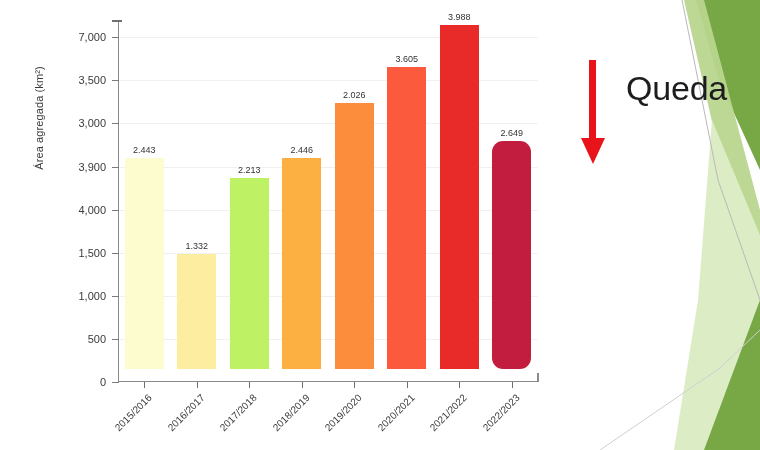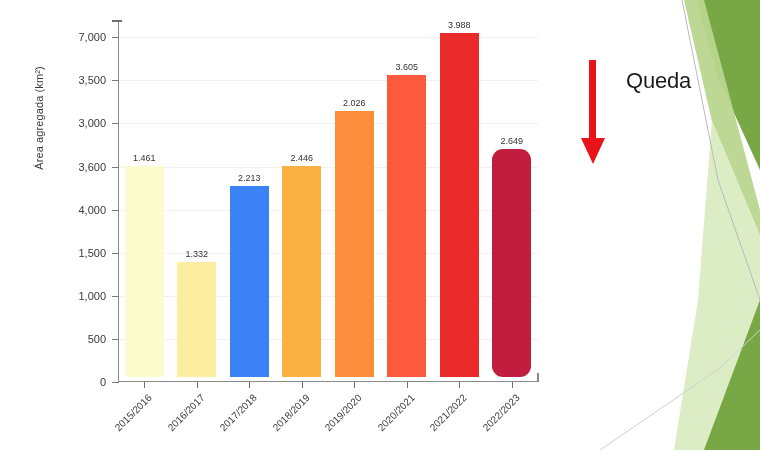--- a/index.html
+++ b/index.html
@@ -113,21 +113,21 @@
   }
   .ytick-wrap {
     position: absolute;
     left: 118px;
     width: 0;
     height: 0;
   }
 
   .bar {
     position: absolute;
-    bottom: 5px;
+    bottom: 13px;
   }
   .bar-value {
     position: absolute;
     bottom: 100%;
     left: 50%;
     transform: translateX(-50%);
     margin-bottom: 3px;
     font-size: 9px;
     color: #333333;
     white-space: nowrap;
@@ -160,21 +160,21 @@
   }
   .arrow-wrap {
     position: absolute;
     left: 0;
     top: 2px;
   }
   .annot-text {
     position: absolute;
     left: 48px;
     top: 10px;
-    font-size: 22px;
+    font-size: 34px;
     color: #1d1d1d;
     line-height: 1.22;
     letter-spacing: -.2px;
     font-weight: 400;
   }
 </style>
 </head>
 <body>
 
 <div id="slide">
@@ -200,26 +200,26 @@
     <div class="plot" id="plot">
         <div class="gridline" style="top: 318.905px;"></div>
         <div class="gridline" style="top: 275.81px;"></div>
         <div class="gridline" style="top: 232.714px;"></div>
         <div class="gridline" style="top: 189.619px;"></div>
         <div class="gridline" style="top: 146.524px;"></div>
         <div class="gridline" style="top: 103.429px;"></div>
         <div class="gridline" style="top: 60.3333px;"></div>
         <div class="gridline" style="top: 17.2381px;"></div>
         <div class="bar" style="left: 6.825px; width: 38.85px; height: 210.563px; background: rgb(253, 252, 206);">
-          <span class="bar-value">1.461</span>
+          <span class="bar-value">2.443</span>
         </div>
         <div class="bar" style="left: 59.325px; width: 38.85px; height: 114.806px; background: rgb(253, 237, 160); text-align: center;">
           <span class="bar-value">1.332</span>
         </div>
-        <div class="bar" style="left: 111.825px; width: 38.85px; height: 190.74px; background: #3b82f6;">
+        <div class="bar" style="left: 111.825px; width: 38.85px; height: 190.74px; background: #bef264;">
           <span class="bar-value">2.213</span>
         </div>
         <div class="bar" style="left: 164.325px; width: 38.85px; height: 210.822px; background: rgb(252, 176, 66);">
           <span class="bar-value">2.446</span>
         </div>
         <div class="bar" style="left: 216.825px; width: 38.85px; height: 265.553px; background: rgb(251, 141, 60);">
           <span class="bar-value">2.026</span>
         </div>
         <div class="bar" style="left: 269.325px; width: 38.85px; height: 302px; background: rgb(251, 90, 60);">
           <span class="bar-value">3.605</span>
@@ -247,21 +247,21 @@
         <div class="ytick-mark" style="top: 252.714px;"></div>
         <div class="ytick-wrap" style="top: 252.714px;">
           <div class="ytick-label">1,500</div>
         </div>
         <div class="ytick-mark" style="top: 209.619px;"></div>
         <div class="ytick-wrap" style="top: 209.619px;">
           <div class="ytick-label">4,000</div>
         </div>
         <div class="ytick-mark" style="top: 166.524px;"></div>
         <div class="ytick-wrap" style="top: 166.524px;">
-          <div class="ytick-label">3,600</div>
+          <div class="ytick-label">3,900</div>
         </div>
         <div class="ytick-mark" style="top: 123.429px;"></div>
         <div class="ytick-wrap" style="top: 123.429px;">
           <div class="ytick-label">3,000</div>
         </div>
         <div class="ytick-mark" style="top: 80.3333px;"></div>
         <div class="ytick-wrap" style="top: 80.3333px;">
           <div class="ytick-label">3,500</div>
         </div>
         <div class="ytick-mark" style="top: 37.2381px;"></div>

